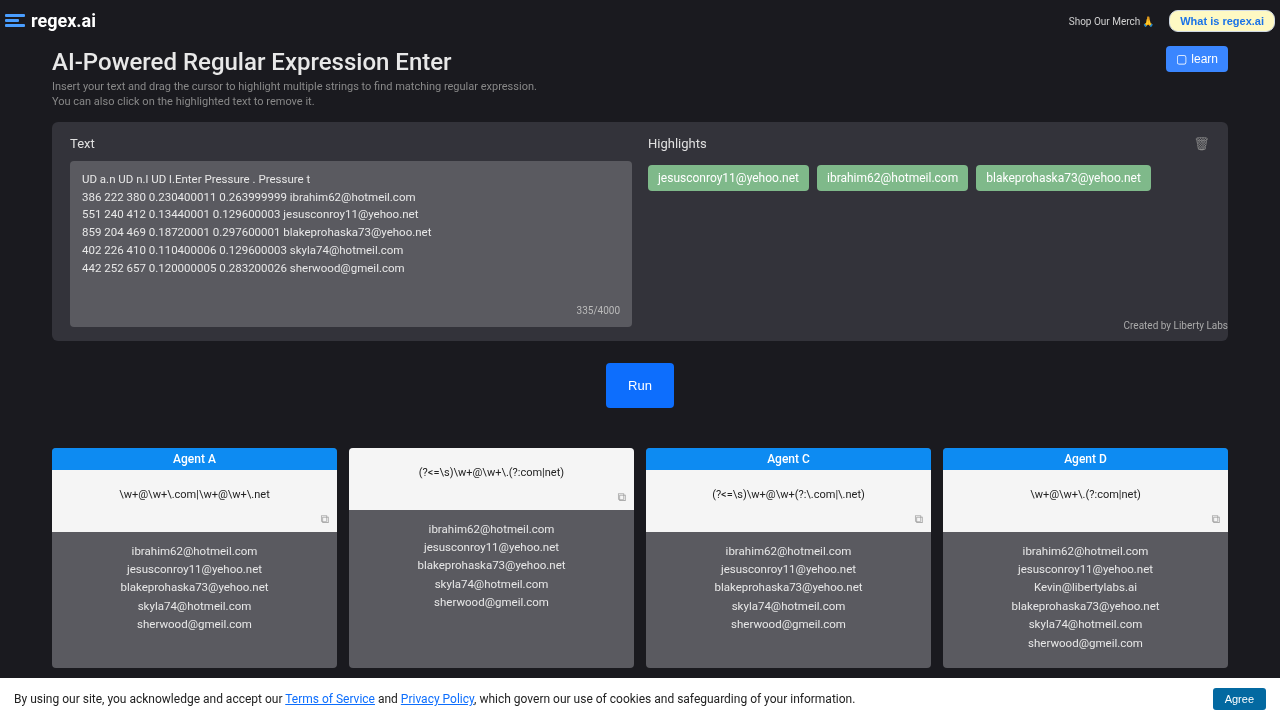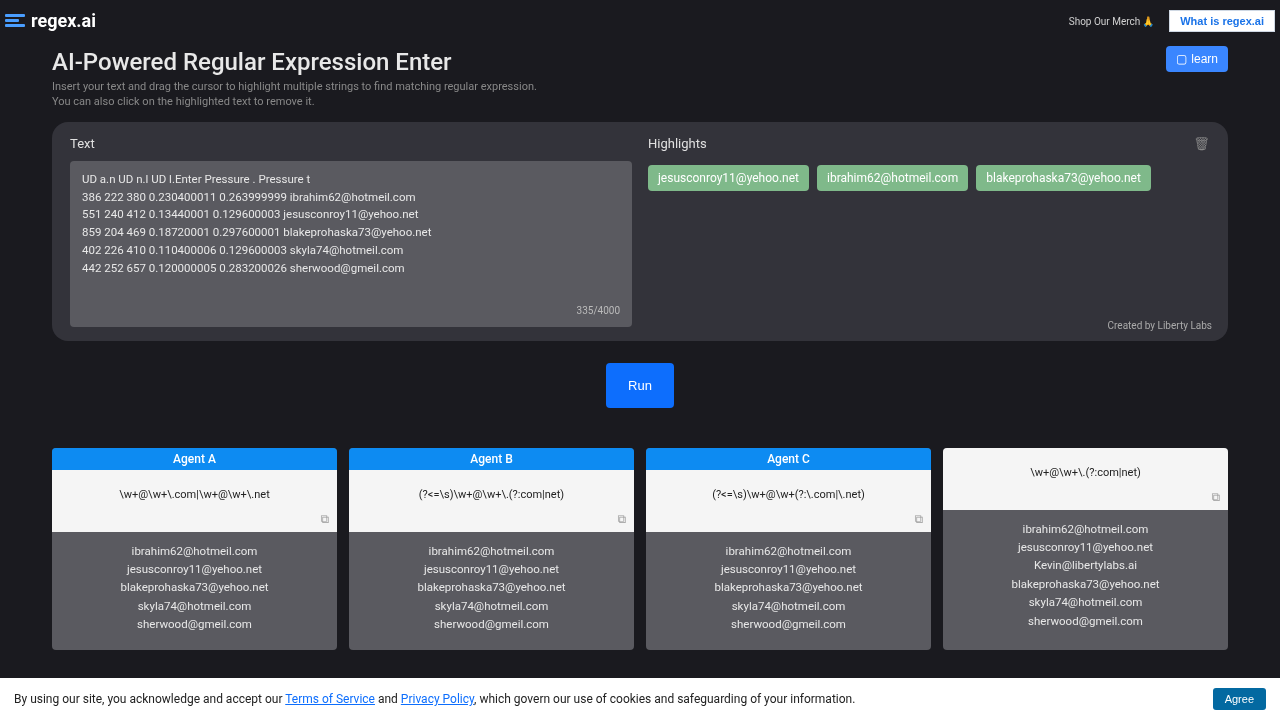--- a/index.html
+++ b/index.html
@@ -4,36 +4,36 @@
 <style>
 * { margin:0; padding:0; box-sizing:border-box; }
 body { background:#1a1a1f; color:#e0e0e0; font-family:-apple-system,BlinkMacSystemFont,"Segoe UI",Roboto,sans-serif; font-size:13px; width:1280px; height:720px; overflow:hidden; position:relative; }
 .header { display:flex; align-items:flex-start; justify-content:space-between; padding:10px 5px; background:#1a1a1f; }
 .logo { display:flex; align-items:center; gap:6px; font-size:18px; font-weight:700; color:#fff; }
 .logo-icon { width:20px; height:14px; display:flex; flex-direction:column; gap:2px; }
 .logo-icon span { height:4px; background:#4a9eff; border-radius:1px; }
 .logo-icon span:nth-child(2){width:70%;}
 .header-right { display:flex; align-items:center; gap:14px; }
 .merch-link { color:#d0d0d0; font-size:10px; display:flex; align-items:center; gap:4px; }
-.what-btn { background:#ffffff; color:#1a73e8; border:1px solid #cfd8e3; border-radius:0; padding:4px 10px; font-size:11px; font-weight:600; }
+.what-btn { background:#fef9c3; color:#1a73e8; border:1px solid #cfd8e3; border-radius:9px; padding:4px 10px; font-size:11px; font-weight:600; }
 .container { padding:0 52px; }
 .title { font-size:24px; color:#e8e8e8; font-weight:500; margin-top:6px; }
 .subtitle { font-size:11px; color:#888; margin-top:4px; line-height:1.35; }
 .title-row { display:flex; justify-content:space-between; align-items:flex-start; }
 .learn-btn { background:#3a86ff; color:#fff; border:none; border-radius:4px; padding:6px 10px; font-size:12px; display:flex; align-items:center; gap:4px; margin-top:4px; }
-.panel { background:#33333a; border-radius:16px; margin-top:12px; padding:14px 18px 14px; display:flex; gap:16px; position:relative; }
+.panel { background:#33333a; border-radius:6px; margin-top:12px; padding:14px 18px 14px; display:flex; gap:16px; position:relative; }
 .text-side { flex:1; display:flex; flex-direction:column; }
 .panel-label { font-size:13px; color:#e0e0e0; margin-bottom:10px; }
 .text-box { background:#5a5a60; border-radius:4px; padding:10px 12px; color:#e8e8e8; font-size:11.5px; line-height:1.55; height:166px; position:relative; font-family:inherit; }
 .char-count { position:absolute; bottom:8px; right:12px; font-size:10px; color:#bbb; }
 .highlights-side { flex:1; position:relative; }
 .chips { display:flex; flex-wrap:wrap; gap:8px; margin-top:4px; }
 .chip { background:#7fb98a; color:#fff; padding:6px 10px; border-radius:4px; font-size:12px; }
 .trash { position:absolute; top:0; right:0; color:#888; font-size:13px; }
-.credit { position:absolute; bottom:10px; right:16px; font-size:10px; color:#aaa; }
+.credit { position:absolute; bottom:10px; right:0; font-size:10px; color:#aaa; }
 .run-btn { display:block; margin:22px auto 0; background:#0d6efd; color:#fff; border:none; border-radius:4px; padding:15px 22px; font-size:13px; font-weight:500; }
 .agents { display:flex; gap:12px; margin-top:40px; }
 .agent { flex:1; background:#5a5a60; border-radius:4px; overflow:hidden; display:flex; flex-direction:column; }
 .agent-head { background:#0d8bf2; color:#fff; text-align:center; padding:4px 0; font-size:12px; font-weight:500; }
 .agent-regex { background:#f5f5f5; color:#222; text-align:center; padding:18px 8px 8px; font-size:11px; position:relative; min-height:62px; font-family:inherit; }
 .copy-icon { position:absolute; bottom:6px; right:8px; color:#999; font-size:12px; }
 .agent-matches { padding:10px 8px 16px; text-align:center; font-size:11.5px; color:#e8e8e8; line-height:1.6; }
 .cookie-bar { position:absolute; bottom:0; left:0; right:0; background:#fff; color:#222; display:flex; align-items:center; justify-content:space-between; padding:10px 14px; font-size:12px; }
 .cookie-bar a { color:#0d6efd; text-decoration:underline; }
 .agree-btn { background:#0369a1; color:#fff; border:none; border-radius:3px; padding:5px 12px; font-size:11px; }
@@ -106,21 +106,20 @@
         <div class="agent-regex">\w+@\w+\.com|\w+@\w+\.net<span class="copy-icon">⧉</span></div>
         <div class="agent-matches">
           <div>ibrahim62@hotmeil.com</div>
           <div>jesusconroy11@yehoo.net</div>
           <div>blakeprohaska73@yehoo.net</div>
           <div>skyla74@hotmeil.com</div>
           <div>sherwood@gmeil.com</div>
         </div>
       </div>
       <div class="agent">
-        <div class="agent-head">Agent B</div>
         <div class="agent-regex">(?&lt;=\s)\w+@\w+\.(?:com|net)<span class="copy-icon">⧉</span></div>
         <div class="agent-matches">
           <div>ibrahim62@hotmeil.com</div>
           <div>jesusconroy11@yehoo.net</div>
           <div>blakeprohaska73@yehoo.net</div>
           <div>skyla74@hotmeil.com</div>
           <div>sherwood@gmeil.com</div>
         </div>
       </div>
       <div class="agent">
@@ -128,20 +127,21 @@
         <div class="agent-regex">(?&lt;=\s)\w+@\w+(?:\.com|\.net)<span class="copy-icon">⧉</span></div>
         <div class="agent-matches">
           <div>ibrahim62@hotmeil.com</div>
           <div>jesusconroy11@yehoo.net</div>
           <div>blakeprohaska73@yehoo.net</div>
           <div>skyla74@hotmeil.com</div>
           <div>sherwood@gmeil.com</div>
         </div>
       </div>
       <div class="agent">
+        <div class="agent-head">Agent D</div>
         <div class="agent-regex">\w+@\w+\.(?:com|net)<span class="copy-icon">⧉</span></div>
         <div class="agent-matches">
           <div>ibrahim62@hotmeil.com</div>
           <div>jesusconroy11@yehoo.net</div>
           <div>Kevin@libertylabs.ai</div>
           <div>blakeprohaska73@yehoo.net</div>
           <div>skyla74@hotmeil.com</div>
           <div>sherwood@gmeil.com</div>
         </div>
       </div>

